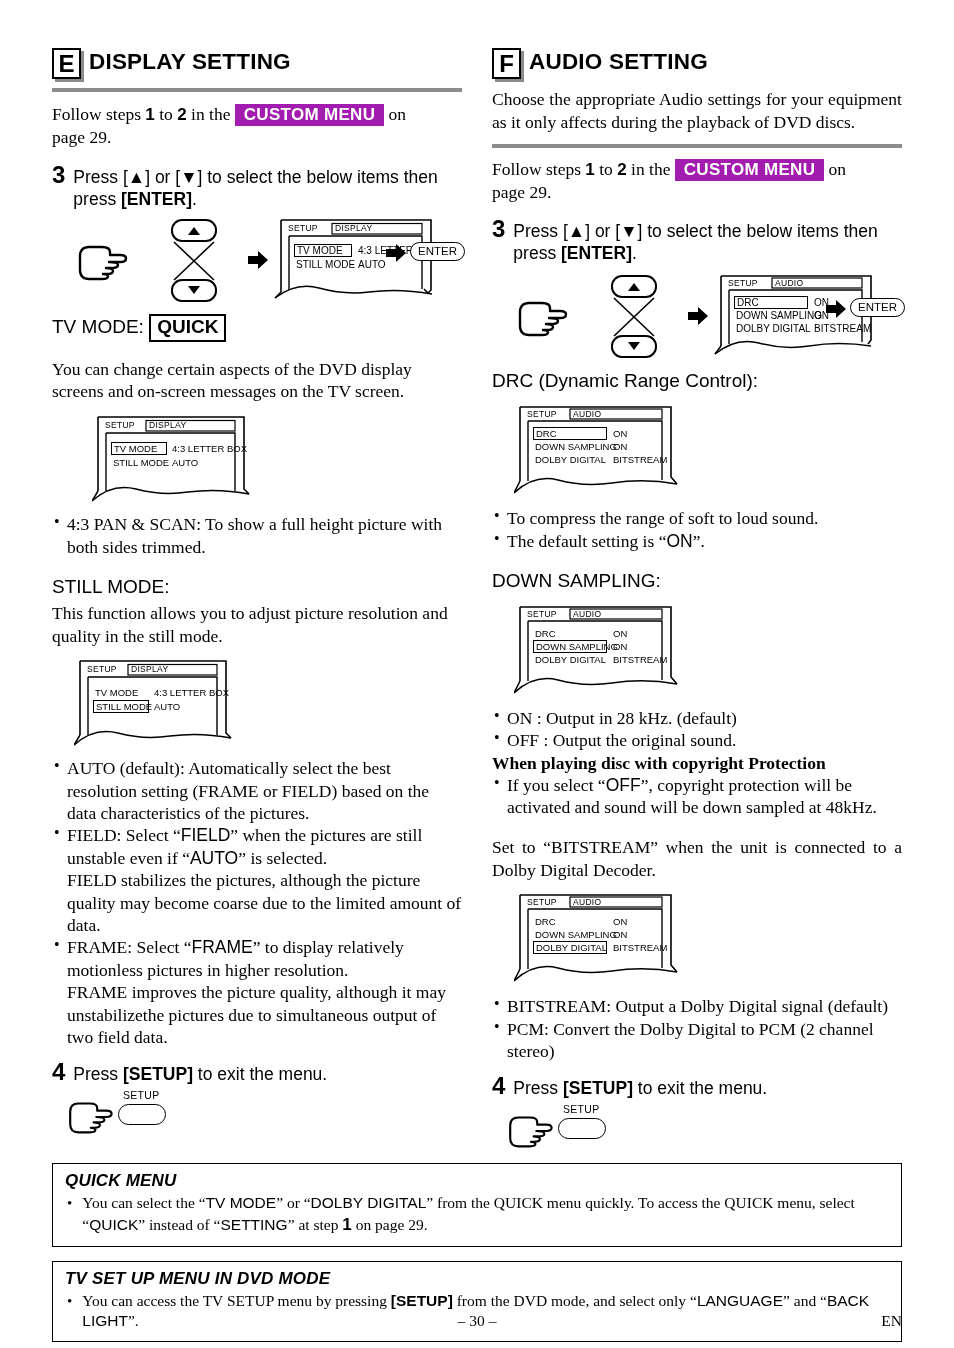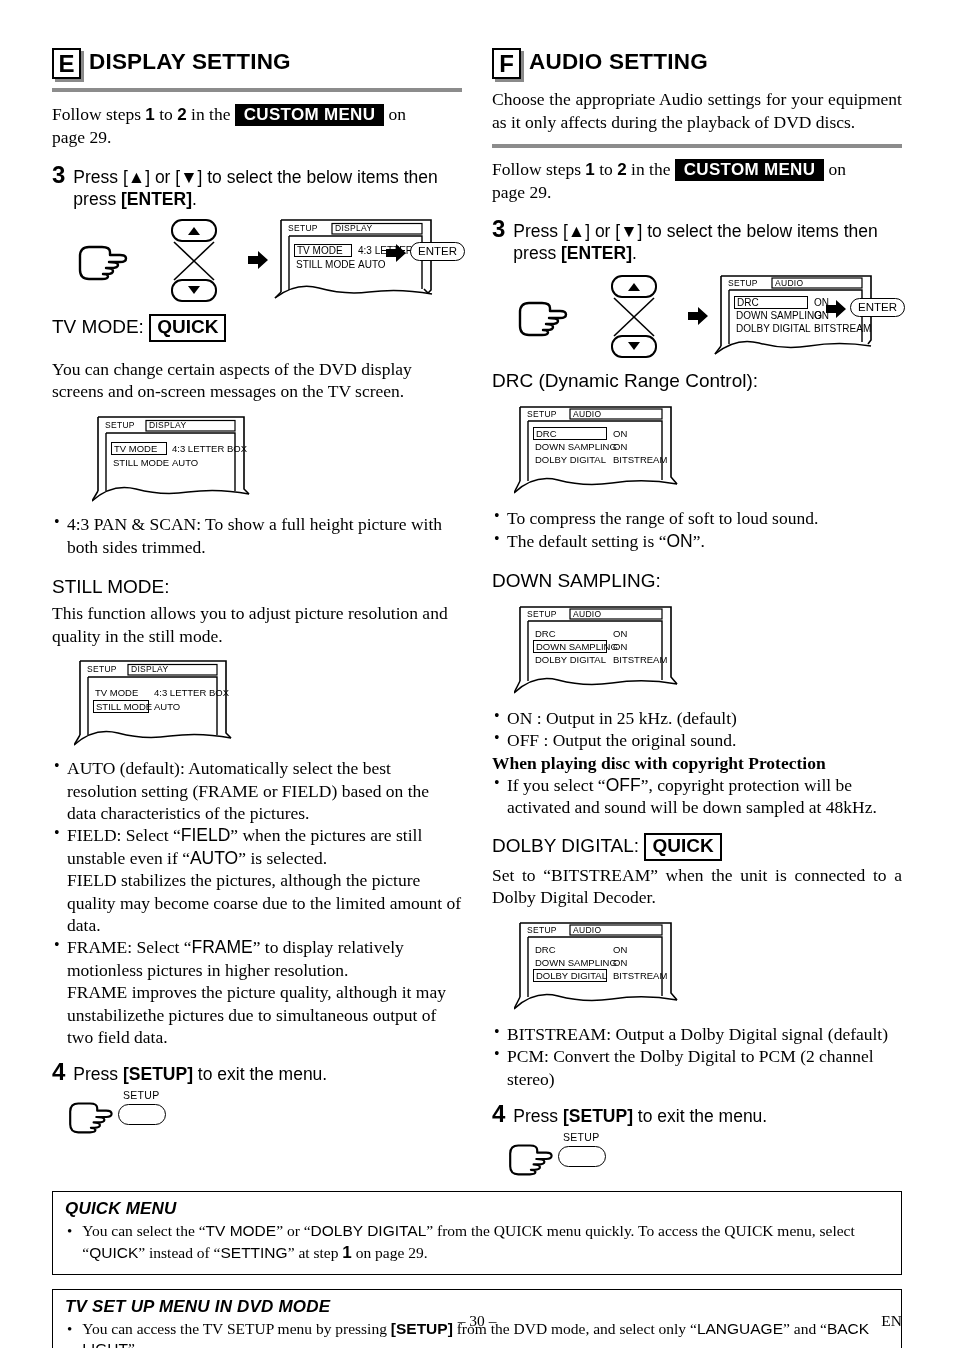--- a/index.html
+++ b/index.html
@@ -36,21 +36,21 @@
     padding-bottom:2px;
   }
   .rule { height:4px; background:#8c8c8c; margin:9px 0 11px 0; }
   .rule.thin { margin: 10px 0 10px 0; }
 
   
   p.serif { font-family:"Liberation Serif", serif; font-size:17.5px; line-height:1.30; margin:0; }
   p.just { text-align: justify; }
   .num { font-family:"Liberation Sans", sans-serif; font-weight:bold; font-size:17px; }
   .custom-menu {
-    background:#000000; color:#ffffff;
+    background:#a21caf; color:#ffffff;
     font-family:"Liberation Sans", sans-serif; font-weight:bold;
     font-size:17px; padding: 1px 9px 2px 9px; letter-spacing:0.3px;
     white-space:nowrap;
   }
 
   
   .step { display:flex; gap:8px; margin-top:14px; }
   .step-no { font-family:"Liberation Sans", sans-serif; font-weight:bold; font-size:24px; line-height:1.0; }
   .step-tx { font-family:"Liberation Sans", sans-serif; font-size:17.5px; line-height:1.26; padding-top:3px;}
   .sans { font-family:"Liberation Sans", sans-serif; }
@@ -405,36 +405,32 @@
         <div class="tvtx" style="left:59px;top:4px;font-size:8.5px;letter-spacing:.3px">AUDIO</div>
         <div class="tvtx" style="left:21px;top:23px;font-size:9.5px">DRC</div>
         <div class="tvtx" style="left:99px;top:23px;font-size:9.5px">ON</div>
         <div class="tvtx hl" style="left:19px;top:35px;font-size:9.5px;width:74px;padding-left:2px">DOWN SAMPLING</div>
         <div class="tvtx" style="left:99px;top:36px;font-size:9.5px">ON</div>
         <div class="tvtx" style="left:21px;top:49px;font-size:9.5px">DOLBY DIGITAL</div>
         <div class="tvtx" style="left:99px;top:49px;font-size:9.5px">BITSTREAM</div>
       </div>
 
       <ul class="bl" style="margin-top:10px">
-        <li>ON : Output in 25 kHz. (default)</li>
+        <li>ON : Output in 28 kHz. (default)</li>
         <li>OFF : Output the original sound.</li>
       </ul>
       <div class="bold-line">When playing disc with copyright Protection</div>
       <ul class="bl" style="margin-top:0">
         <li>
           <span>If you select “</span><span class="sans">OFF</span><span>”, copyright protection will be activated and sound will be down sampled at 48kHz.</span>
         </li>
       </ul>
 
       <div class="sp14"></div>
 
-      <div class="subhead">
-        <span>DOLBY DIGITAL:</span>
-        <span class="quick-box">QUICK</span>
-      </div>
       <p class="serif just" style="margin-top:3px">Set to “BITSTREAM” when the unit is connected to a Dolby Digital Decoder.</p>
 
       <div class="tv" style="position:relative;width:176px;height:92px;margin:12px 0 4px 22px;">
         <svg width="176" height="92" viewBox="0 0 176 92">
           <path d="M6 2 H157 V72 L163 79" fill="none" stroke="#000" stroke-width="1.6"></path>
           <path d="M6 2 V76" fill="none" stroke="#000" stroke-width="1.6"></path>
           <path d="M14 16 H148 V66" fill="none" stroke="#000" stroke-width="1.4"></path>
           <path d="M14 16 V66" fill="none" stroke="#000" stroke-width="1.4"></path>
           <path d="M0 88 Q20 69 44 75 Q70 82 98 78 Q130 73 163 79" fill="none" stroke="#000" stroke-width="1.5"></path>
           <path d="M6 76 L0 88" stroke="#000" stroke-width="1.5" fill="none"></path>

